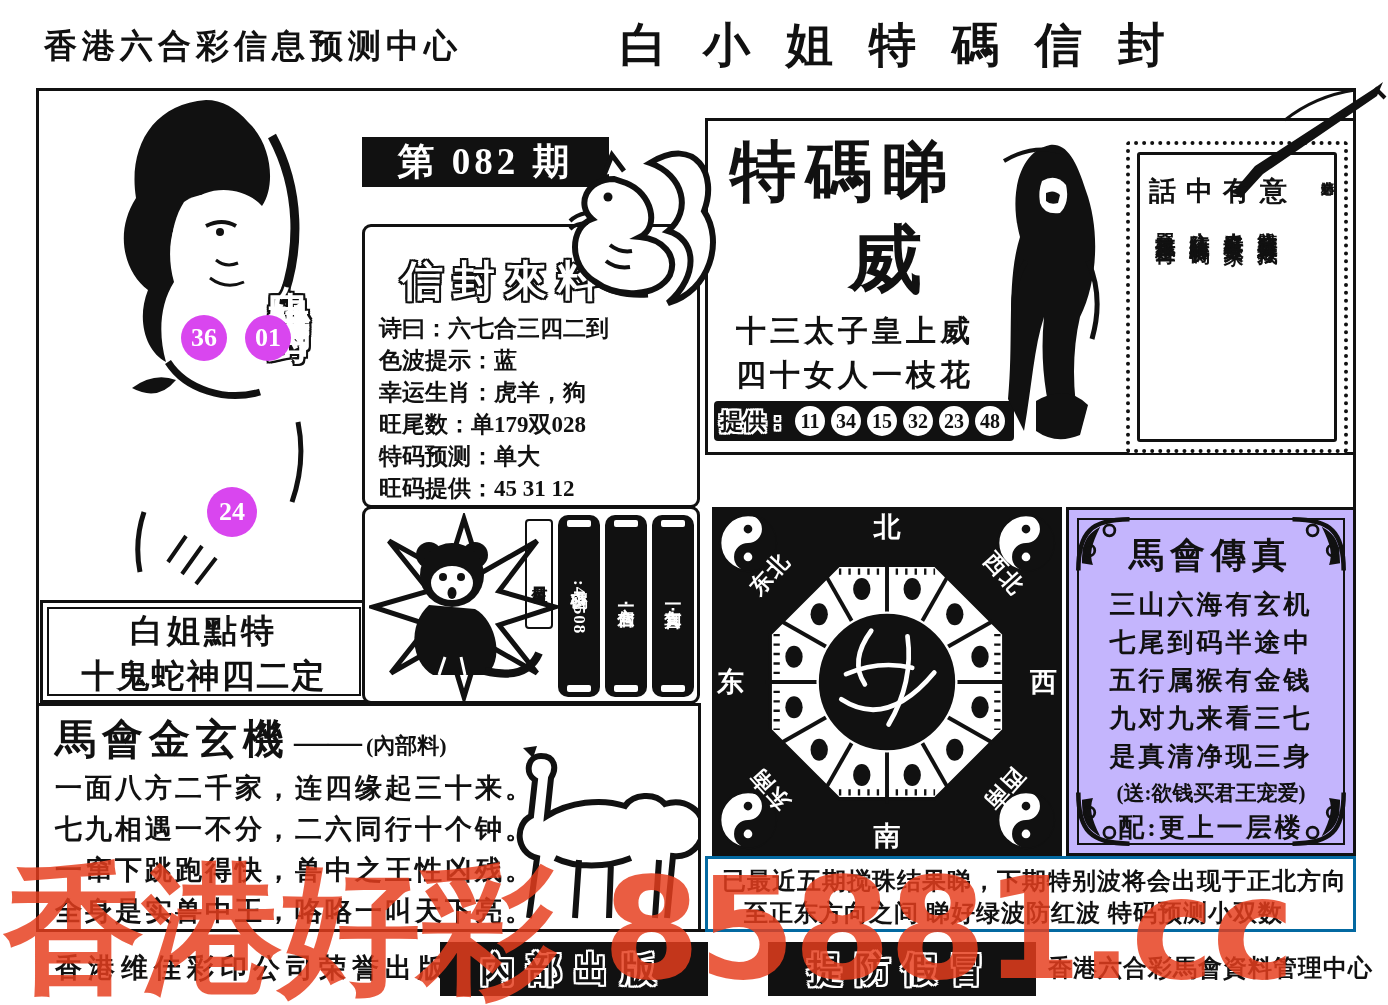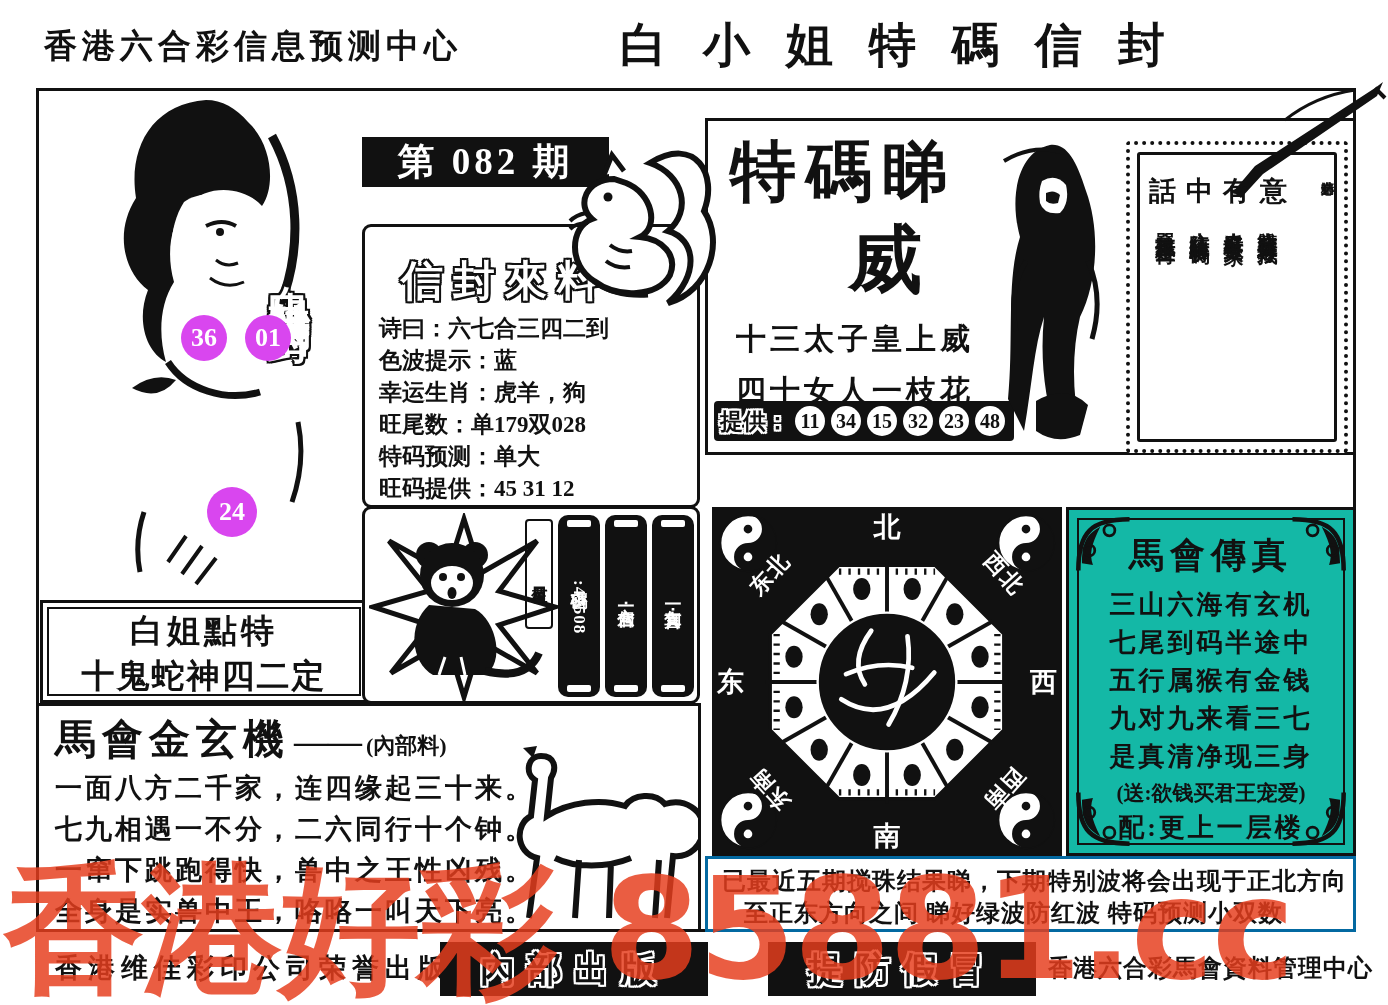--- a/index.html
+++ b/index.html
@@ -81,21 +81,21 @@
     width:24px; height:7px; background:#fff; border-radius:2px; }
   .strip::before { top:5px; } .strip::after { bottom:5px; }
   .strip .vert { text-orientation:mixed; letter-spacing:1px; }
   .strip1 { left:193px; } .strip2 { left:240px; } .strip3 { left:287px; }
 
   
   .tema { left:705px; top:118px; width:651px; height:337px; }
   .tema-title-top { position:absolute; left:22px; top:6px; font-size:66px; font-weight:bold; letter-spacing:10px; }
   .tema-title-bottom { position:absolute; left:140px; top:90px; font-size:74px; font-weight:bold; }
   .tema-verse { position:absolute; left:28px; top:188px; }
-  .tema-verse div { font-size:30px; font-weight:bold; line-height:44px; letter-spacing:4px; white-space:nowrap;margin-top:8px; }
+  .tema-verse div { font-size:30px; font-weight:bold; line-height:44px; letter-spacing:4px; white-space:nowrap; }
   .provide { position:absolute; left:6px; top:280px; width:300px; height:40px; background:#111;
     border-radius:4px; display:flex; align-items:center; padding:0 6px; gap:6px; }
   .provide-label { font-size:23px; font-weight:bold; }
   .numball { width:30px; height:30px; border-radius:50%; background:#fff; color:#111;
     font-size:20px; font-weight:bold; display:flex; align-items:center; justify-content:center; flex:0 0 auto; }
   .girl { position:absolute; left:272px; top:20px; }
 
   .stamp { position:absolute; left:418px; top:20px; width:222px; height:312px;
     border:4px dotted #111; border-radius:4px; background:#fff; }
   .stamp-inner { position:absolute; left:7px; top:7px; right:7px; bottom:7px; border:3px solid #111; border-radius:3px; }
@@ -116,21 +116,21 @@
   .dir-n { left:50%; top:2px; transform:translateX(-50%); }
   .dir-s { left:50%; bottom:2px; transform:translateX(-50%); }
   .dir-e { left:5px; top:50%; transform:translateY(-50%); }
   .dir-w { right:5px; top:50%; transform:translateY(-50%); }
   .dir-ne { left:34px; top:52px; transform:rotate(-48deg); font-size:22px; letter-spacing:2px; }
   .dir-nw { right:34px; top:52px; transform:rotate(48deg); font-size:22px; letter-spacing:2px; }
   .dir-se { left:34px; bottom:52px; transform:rotate(-132deg); font-size:22px; letter-spacing:2px; }
   .dir-sw { right:34px; bottom:52px; transform:rotate(132deg); font-size:22px; letter-spacing:2px; }
   .octagon { position:absolute; left:50%; top:50%; transform:translate(-50%,-50%); }
 
-  .fax { left:1066px; top:507px; width:290px; height:349px; border:3px solid #111; background:#14b8a6; }
+  .fax { left:1066px; top:507px; width:290px; height:349px; border:3px solid #111; background:#c4b5fd; }
   .fax-border { position:absolute; left:8px; top:8px; right:8px; bottom:8px; border:2px solid #111; }
   .fl { position:absolute; width:64px; height:64px; }
   .fl.tl { left:2px; top:2px; } .fl.tr { right:2px; top:2px; transform:scaleX(-1); }
   .fl.bl { left:2px; bottom:2px; transform:scaleY(-1); } .fl.br { right:2px; bottom:2px; transform:scale(-1,-1); }
   .fax-title { position:absolute; left:0; right:0; top:22px; text-align:center;
     font-size:35px; font-weight:bold; letter-spacing:6px; }
   .fax-lines { position:absolute; left:0; right:0; top:76px; text-align:center; }
   .fax-line { font-size:26px; font-weight:bold; line-height:38px; letter-spacing:3px; }
   .fax-gift { font-size:21px; font-weight:bold; line-height:34px; }
   .fax-pair { font-size:26px; font-weight:bold; line-height:36px; letter-spacing:3px; }

